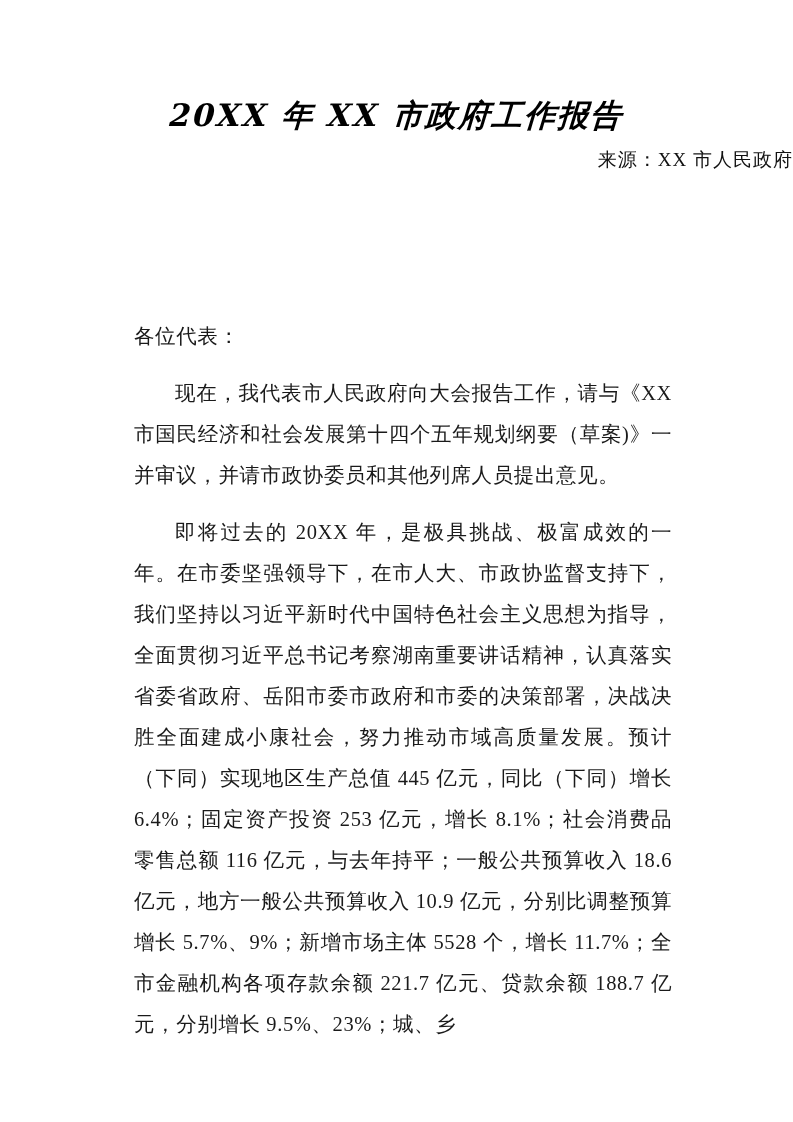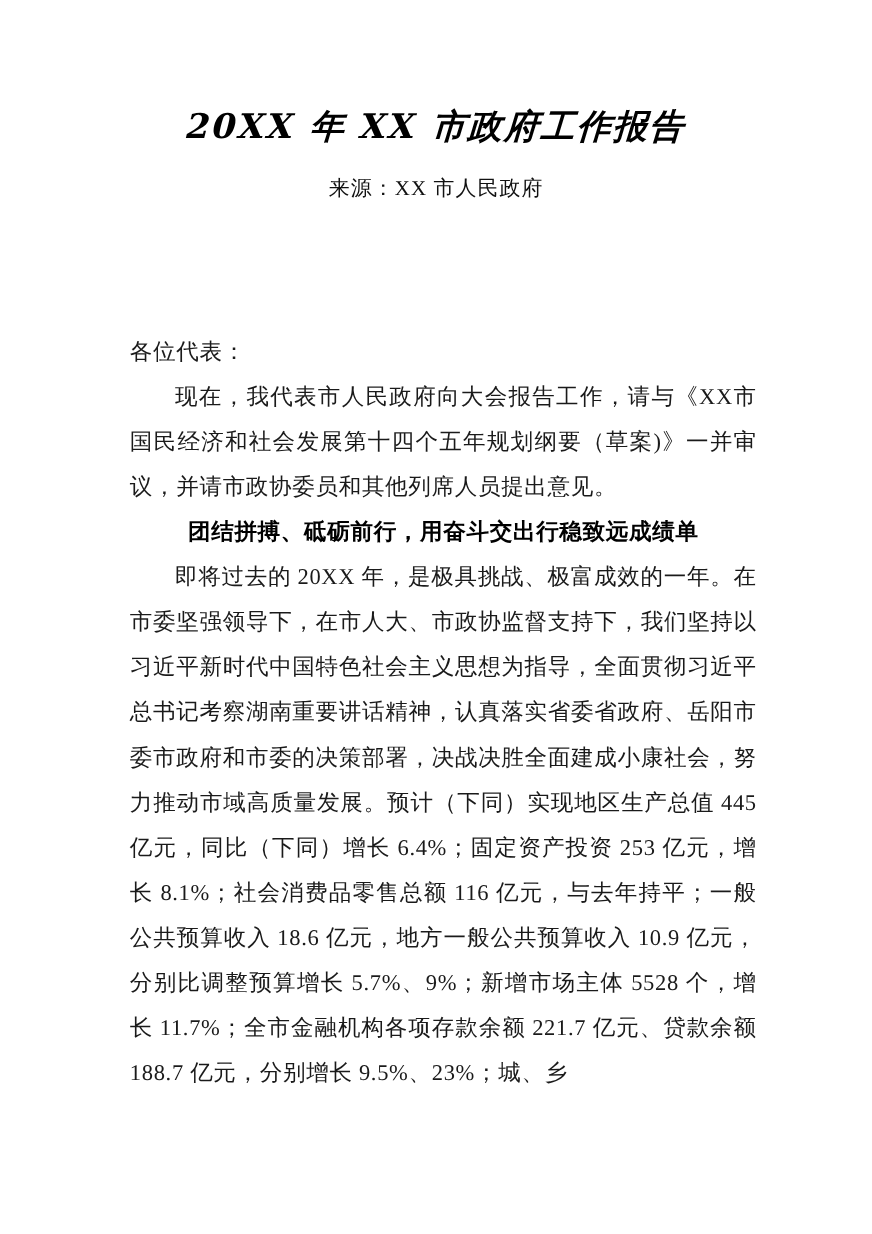--- a/index.html
+++ b/index.html
@@ -45,34 +45,34 @@
   .subtitle-line {
     position: absolute;
     left: 0;
     width: 793px;
     text-align: center;
     font-size: 19px;
     line-height: 1.3;
     color: #111111;
     letter-spacing: 1px;
   }
-  .subtitle-1 { top: 160px; }
+  .subtitle-1 { top: 148px; text-align: right; }
   .subtitle-2 { top: 190px; }
   .subtitle-3 { top: 232px; }
 
   
   .body-block {
     position: absolute;
     top: 300px;
     left: 118px;
     width: 570px;
   }
 
   .para {
-    margin: 0;
+    margin: 16px;
     font-size: 20.5px;
     line-height: 41px;
     text-align: justify;
     text-justify: inter-ideograph;
     color: #1a1a1a;
     letter-spacing: 0.6px;
     white-space: pre-wrap;
   }
 
   .para.salutation {
@@ -103,19 +103,18 @@
   <div class="subtitle-line subtitle-1">来源：XX 市人民政府</div>
 
 
 
   <div class="body-block">
 
     <p class="para salutation">各位代表：</p>
 
     <p class="para indent">现在，我代表市人民政府向大会报告工作，请与《XX市国民经济和社会发展第十四个五年规划纲要（草案)》一并审议，并请市政协委员和其他列席人员提出意见。</p>
 
-    <p class="section-heading">团结拼搏、砥砺前行，用奋斗交出行稳致远成绩单</p>
 
     <p class="para indent">即将过去的 20XX 年，是极具挑战、极富成效的一年。在市委坚强领导下，在市人大、市政协监督支持下，我们坚持以习近平新时代中国特色社会主义思想为指导，全面贯彻习近平总书记考察湖南重要讲话精神，认真落实省委省政府、岳阳市委市政府和市委的决策部署，决战决胜全面建成小康社会，努力推动市域高质量发展。预计（下同）实现地区生产总值 445 亿元，同比（下同）增长 6.4%；固定资产投资 253 亿元，增长 8.1%；社会消费品零售总额 116 亿元，与去年持平；一般公共预算收入 18.6 亿元，地方一般公共预算收入 10.9 亿元，分别比调整预算增长 5.7%、9%；新增市场主体 5528 个，增长 11.7%；全市金融机构各项存款余额 221.7 亿元、贷款余额 188.7 亿元，分别增长 9.5%、23%；城、乡</p>
 
   </div>
 
 </div>
 
 </body></html>

